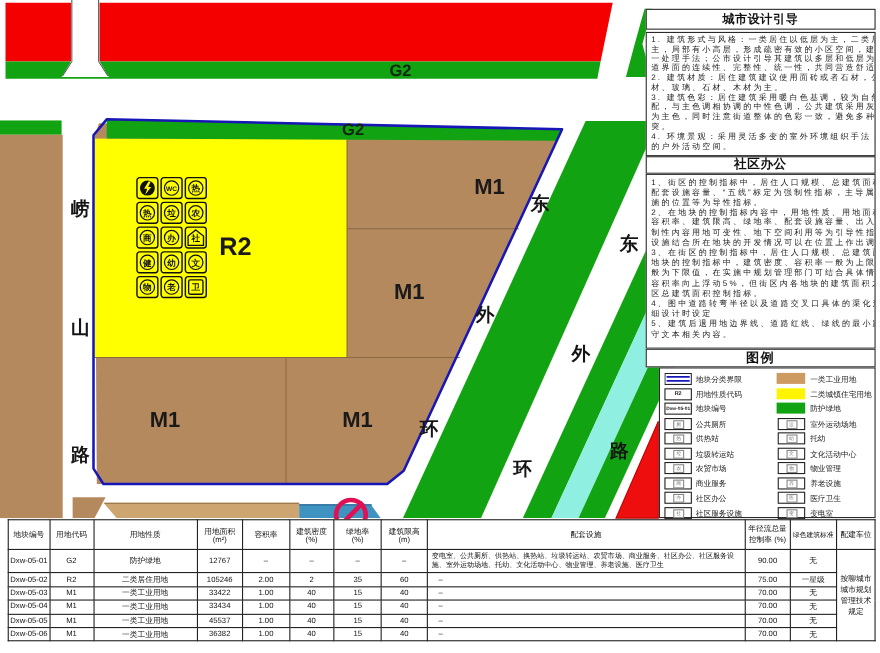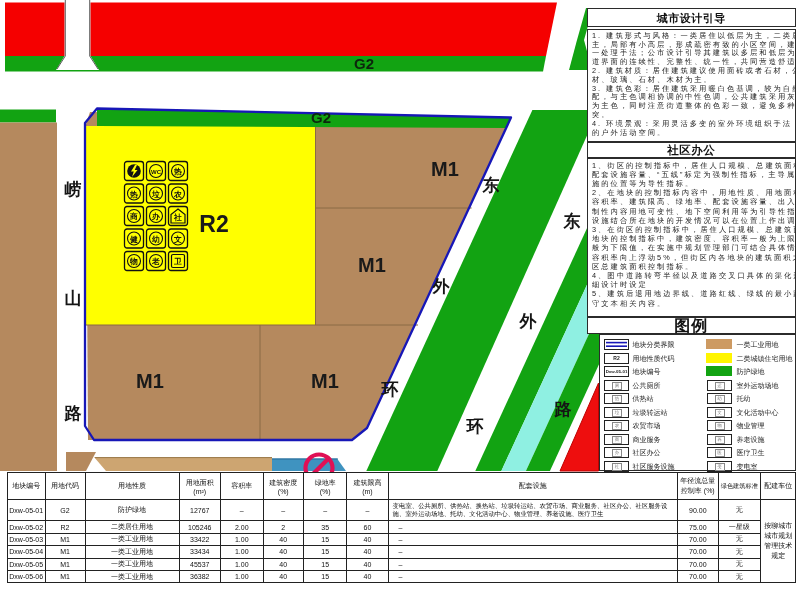--- a/index.html
+++ b/index.html
@@ -199,21 +199,21 @@
 </svg>
 
 <div class="pbox ptitle" style="top:8px;height:19px;font-size:11px;line-height:18px;letter-spacing:0.5px;">城市设计引导</div>
 
 <div class="pbox ptext" style="top:28.8px;height:113px;white-space:nowrap;overflow:hidden;">1. 建筑形式与风格：一类居住以低层为主，二类居住以高层为<br>主，局部有小高层，形成疏密有致的小区空间，建筑屋顶采用统<br>一处理手法；公市设计引导其建筑以多层和低层为主，应注意街<br>道界面的连续性、完整性、统一性，共同营造舒适的街道空间。<br>2. 建筑材质：居住建筑建议使用面砖或者石材，公共建筑以钢<br>材、玻璃、石材、木材为主。<br>3. 建筑色彩：居住建筑采用暖白色基调，较为自然地复合色相搭<br>配，与主色调相协调的中性色调，公共建筑采用灰褐色、暖白作<br>为主色，同时注意街道整体的色彩一致，避免多种色调互相冲<br>突。<br>4. 环境景观：采用灵活多变的室外环境组织手法，提供丰富多样<br>的户外活动空间。</div>
 
 <div class="pbox ptitle" style="top:141.8px;height:16px;font-size:11.5px;line-height:15px;letter-spacing:0.5px;">社区办公</div>
 
 <div class="pbox ptext" style="top:157.6px;height:159.4px;white-space:nowrap;overflow:hidden;line-height:9.2px;">1、街区的控制指标中，居住人口规模、总建筑面积、公园绿地、<br>配套设施容量、“五线”标定为强制性指标，主导属性、配套设<br>施的位置等为导性指标。<br>2、在地块的控制指标内容中，用地性质、用地面积、建筑密度、<br>容积率、建筑限高、绿地率、配套设施容量、出入口方位等为强<br>制性内容用地可变性、地下空间利用等为引导性指标，部分配套<br>设施结合所在地块的开发情况可以在位置上作出调整。<br>3、在街区的控制指标中，居住人口规模、总建筑面积为上限值，<br>地块的控制指标中，建筑密度、容积率一般为上限值，绿地率一<br>般为下限值，在实施中规划管理部门可结合具体情况，允许地块<br>容积率向上浮动5%，但街区内各地块的建筑面积之和不得超过街<br>区总建筑面积控制指标。<br>4、图中道路转弯半径以及道路交叉口具体的渠化形式待道路详<br>细设计时设定<br>5、建筑后退用地边界线、道路红线、绿线的最小距离应严格遵<br>守文本相关内容。</div>
 
-<div class="pbox ptitle" style="top:317px;height:16.5px;font-size:16px;line-height:15.5px;letter-spacing:1px;">图例</div>
+<div class="pbox ptitle" style="top:317px;height:16.5px;font-size:12px;line-height:15.5px;letter-spacing:1px;">图例</div>
 
 <div class="pbox" style="left:598.5px;top:333.5px;width:197px;height:137.5px;font-size:7px;color:#222;white-space:nowrap;" id="legendbox">
 
   <svg class="abs" style="left:4.5px;top:4.5px" width="25" height="11">
         <rect x="0.5" y="0.5" width="24" height="10" fill="#fff" stroke="#222" stroke-width="1"></rect>
         <line x1="2" y1="3.6" x2="23" y2="3.6" stroke="#1717b7" stroke-width="1.6"></line>
         <line x1="2" y1="7.2" x2="23" y2="7.2" stroke="#1717b7" stroke-width="1.6"></line>
       </svg>
   <div class="abs" style="left:33px;top:5.5px;">地块分类界限</div>
 

